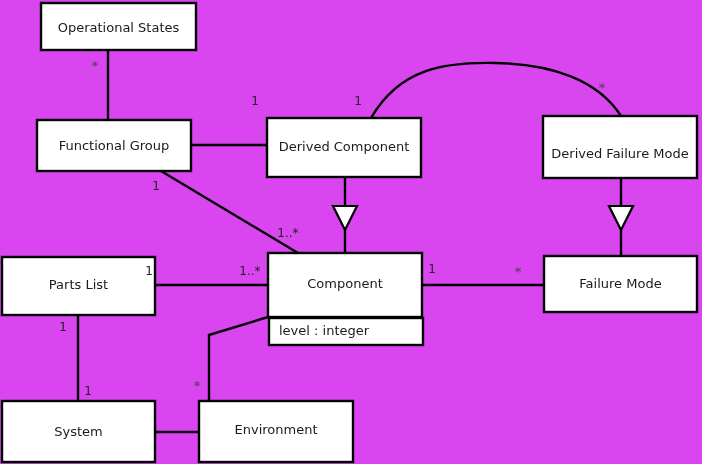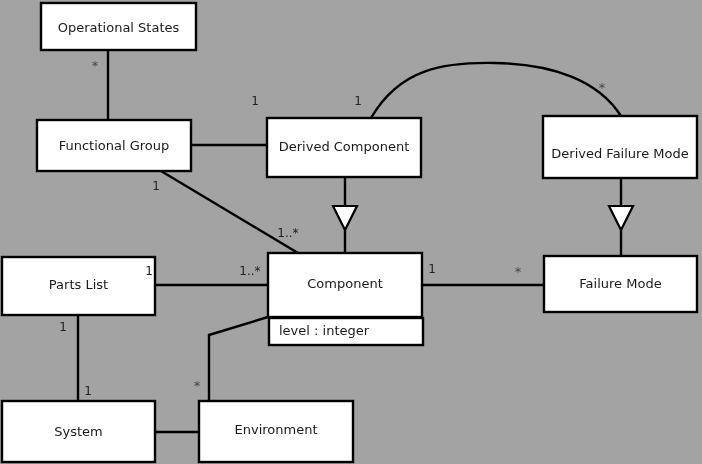--- a/index.html
+++ b/index.html
@@ -10,21 +10,21 @@
   body {
     width: 702px;
     height: 464px;
     font-family: "DejaVu Sans", sans-serif;
     overflow: hidden;
   }
   #diagram-root {
     position: relative;
     width: 702px;
     height: 464px;
-    background: #a3a3a3;
+    background: #d946ef;
   }
   svg#uml-canvas {
     position: absolute;
     top: 0;
     left: 0;
     width: 702px;
     height: 464px;
     display: block;
   }
   .cls-box {

